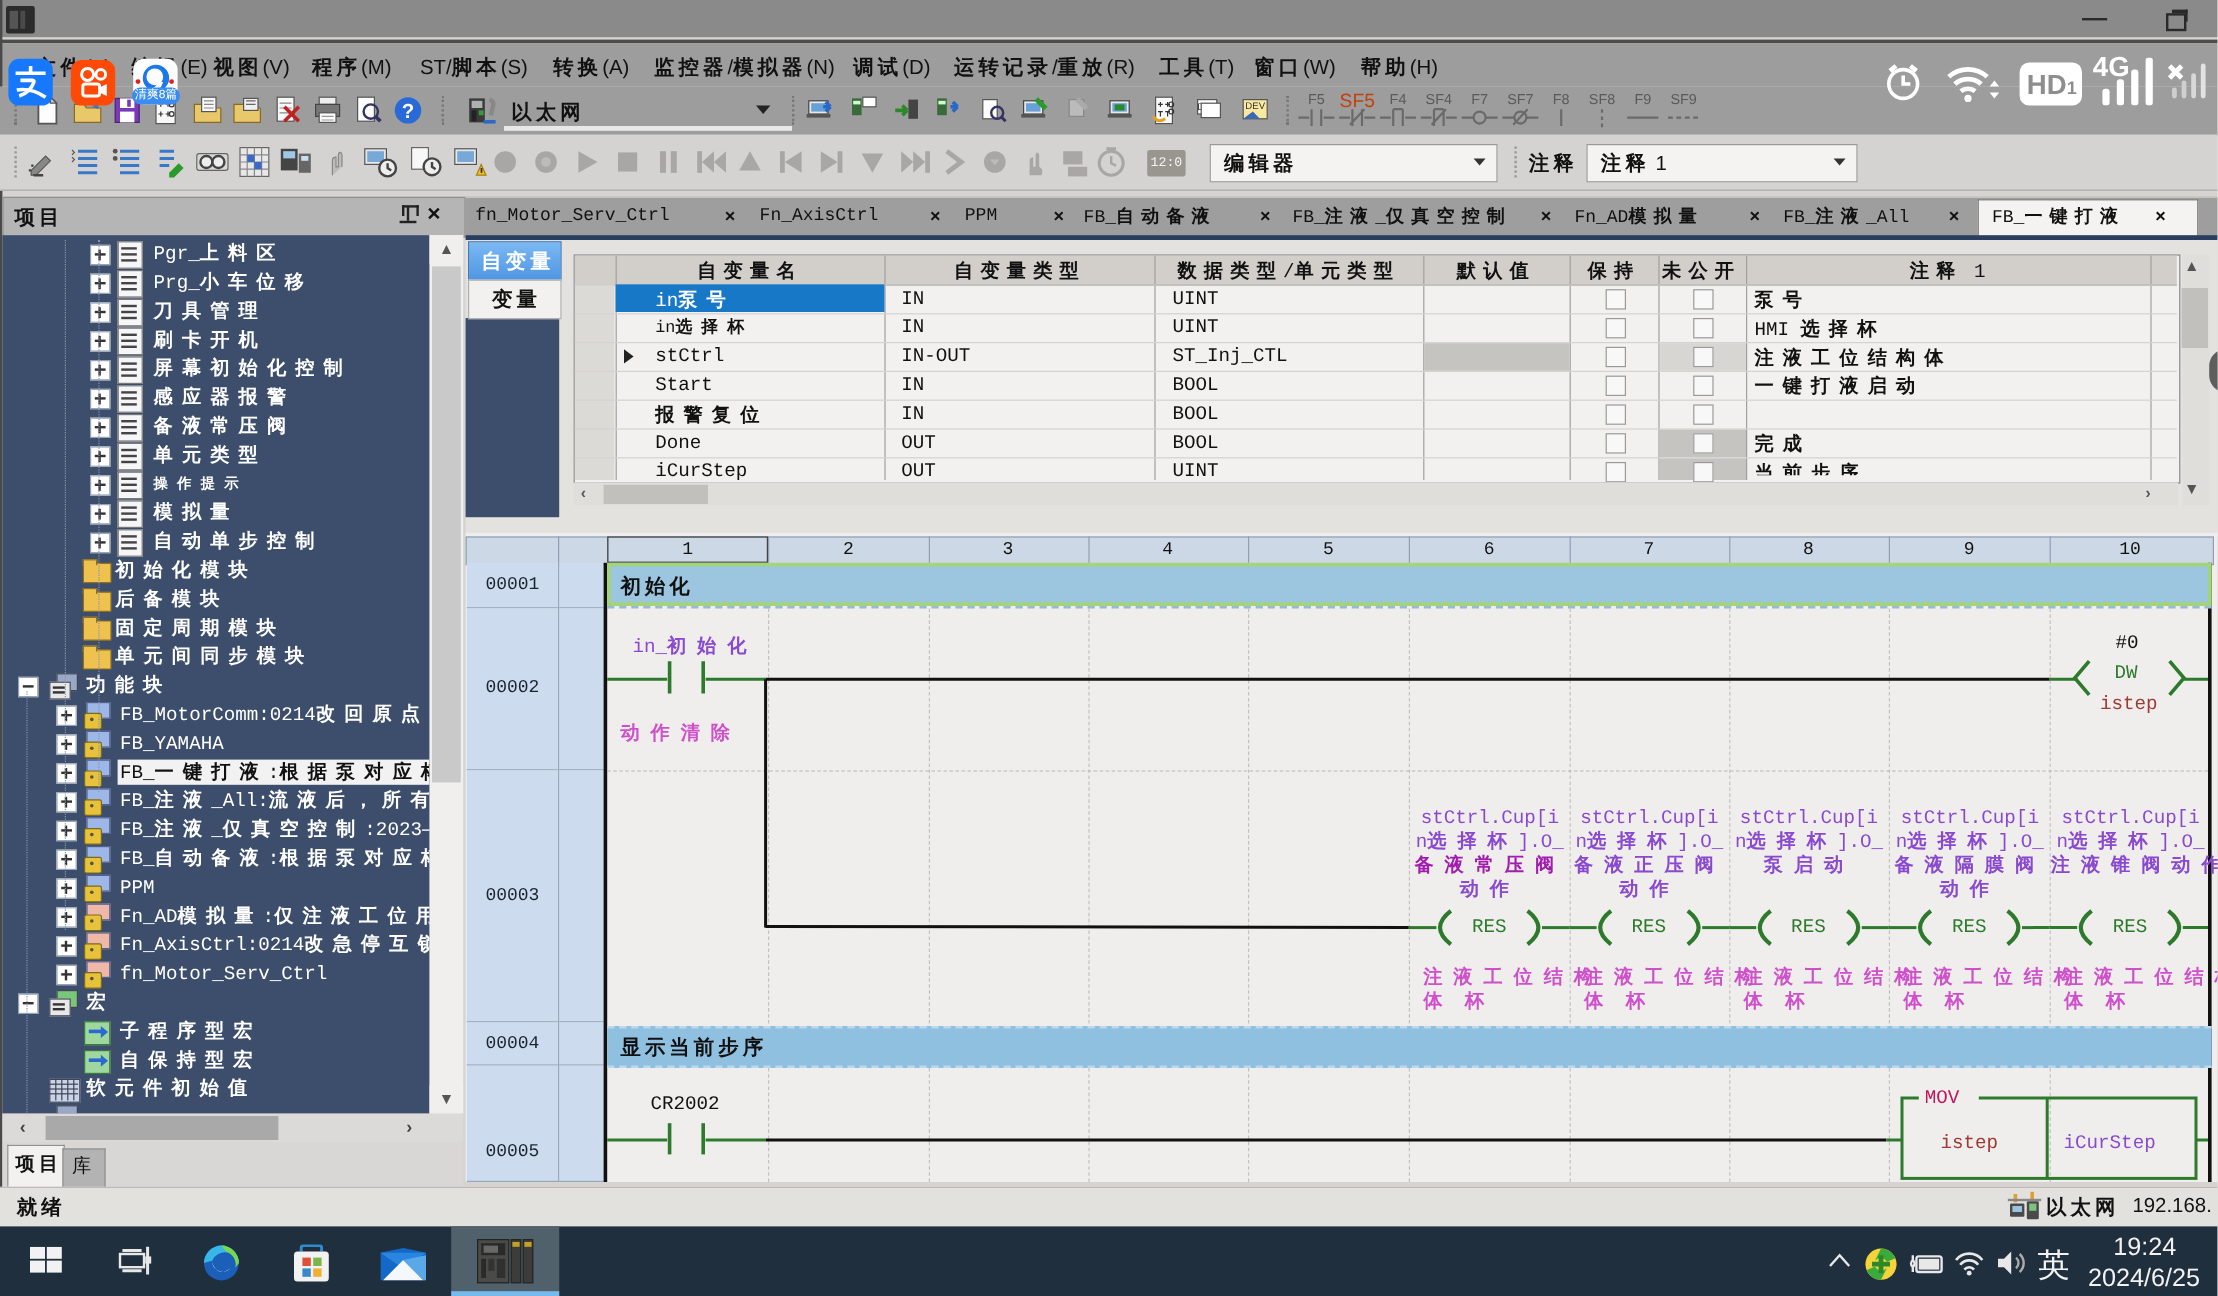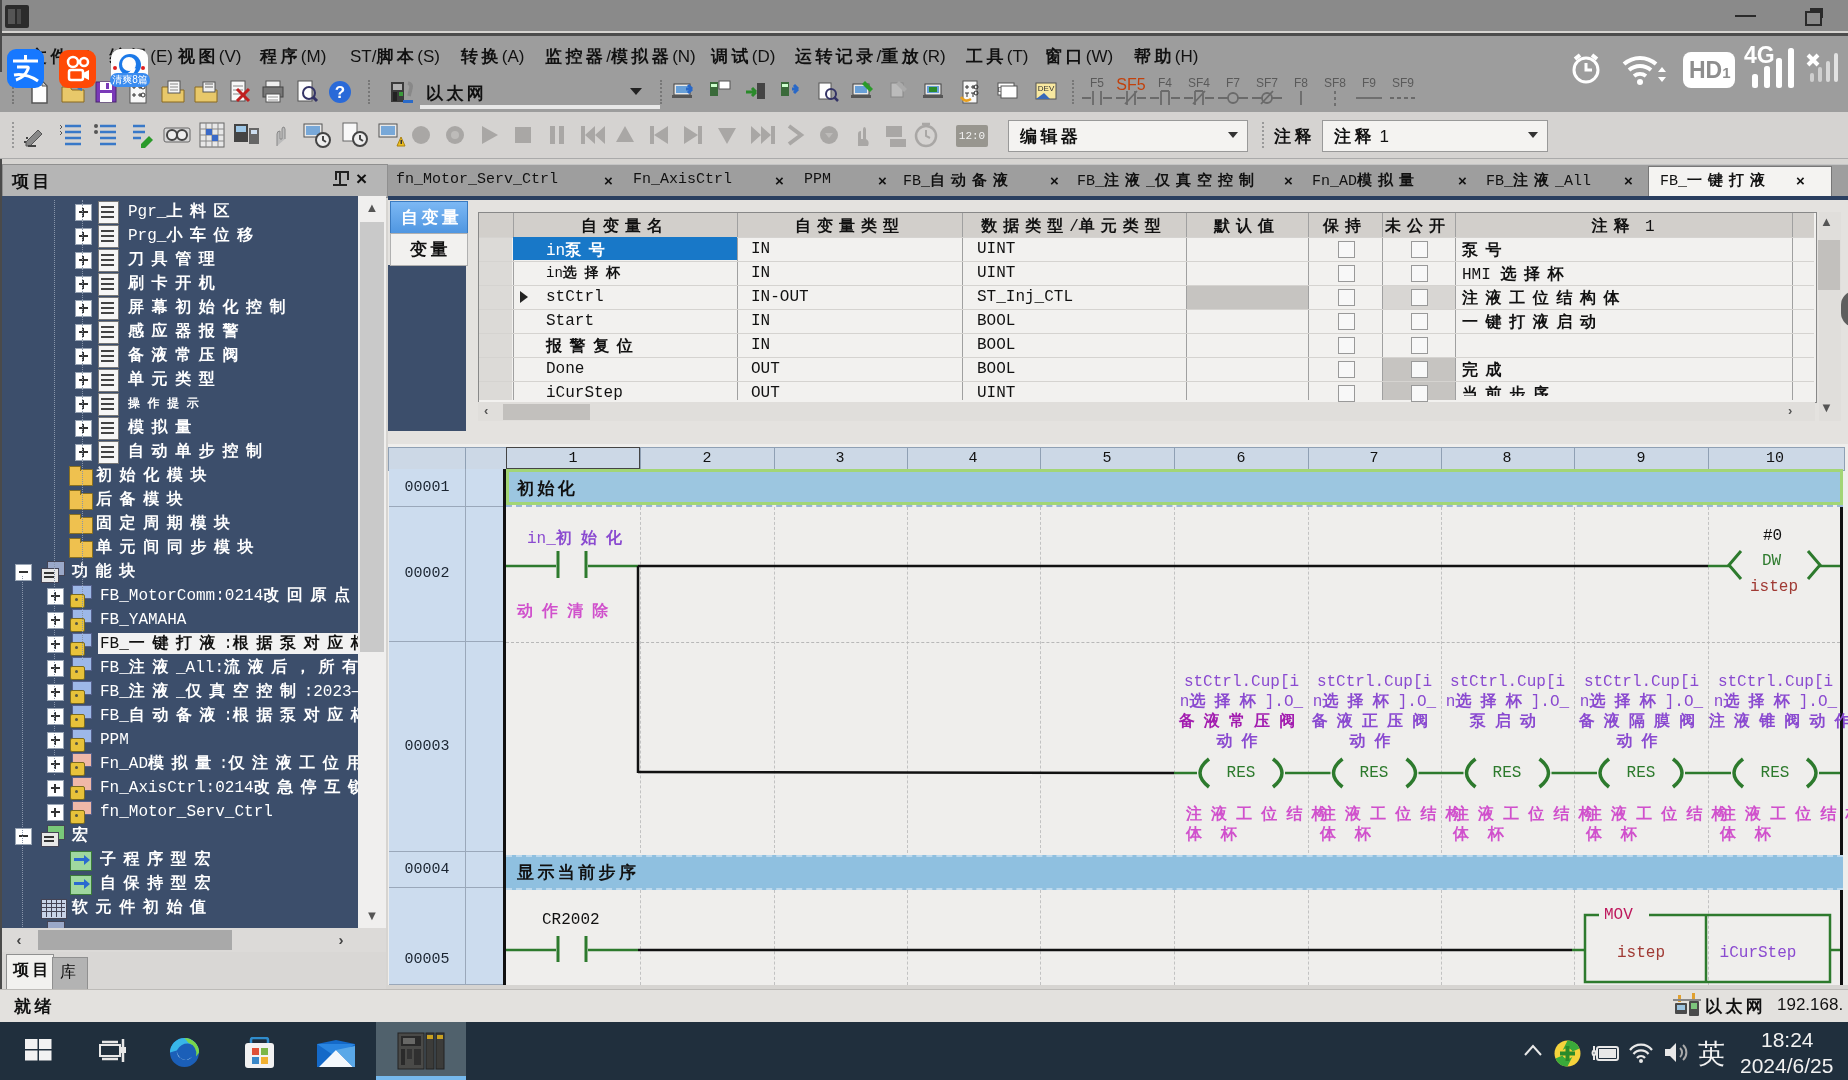--- a/index.html
+++ b/index.html
@@ -908,21 +908,21 @@
       </svg>
       <svg class="a" style="left:1628px;top:1042px" width="26" height="22" viewBox="0 0 26 22">
         <path d="M2 8 a14 14 0 0 1 22 0 M5.5 12 a9.5 9.5 0 0 1 15 0 M9 16 a5 5 0 0 1 8 0" stroke="#e8e8e8" stroke-width="2.2" fill="none"></path>
         <circle cx="13" cy="19" r="2" fill="#e8e8e8"></circle>
       </svg>
       <svg class="a" style="left:1663px;top:1042px" width="26" height="21" viewBox="0 0 26 21">
         <path d="M2 7 h5 l6 -6 v19 l-6 -6 h-5 z" fill="#e8e8e8"></path>
         <path d="M17 6 a6 6 0 0 1 0 9 M20 3 a10 10 0 0 1 0 15" stroke="#aaa" stroke-width="2" fill="none"></path>
       </svg>
       <div class="a tx" style="left:1698px;top:1036px;font-size:27px;color:#f2f2f2"><span style="letter-spacing:6px">英</span></div>
-      <div class="a tx" style="left:1761px;top:1028px;font-size:21px;color:#f2f2f2">18:24</div>
+      <div class="a tx" style="left:1761px;top:1028px;font-size:21px;color:#f2f2f2">19:24</div>
       <div class="a tx" style="left:1740px;top:1054px;font-size:21px;color:#f2f2f2">2024/6/25</div>
     </div>
 
 <div id="overlays">
       <div class="a" style="left:7px;top:49px;width:37px;height:39px;background:#1678ff;border-radius:9px"></div>
       <svg class="a" style="left:10px;top:53px" width="31" height="31" viewBox="0 0 31 31">
         <path d="M3 8 h25 M15.5 2 v6" stroke="#fff" stroke-width="3" fill="none"></path>
         <path d="M7 14 h10 q2 0 1 2 q-3 8 -12 11" stroke="#fff" stroke-width="3" fill="none"></path>
         <path d="M4 22 q12 -2 24 6" stroke="#fff" stroke-width="3" fill="none"></path>
       </svg>

